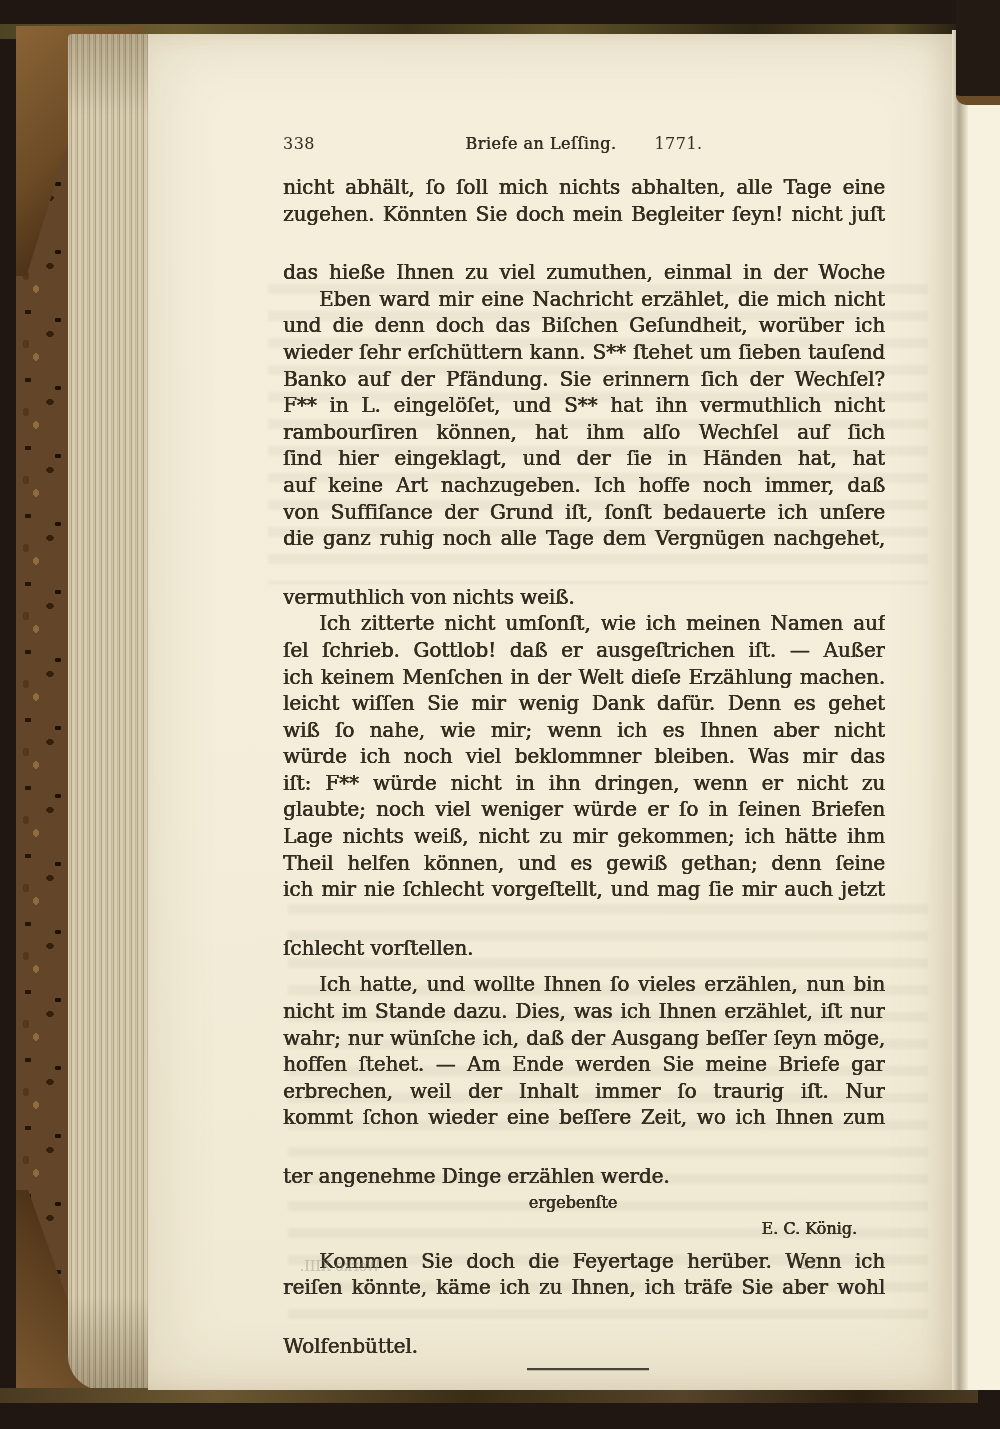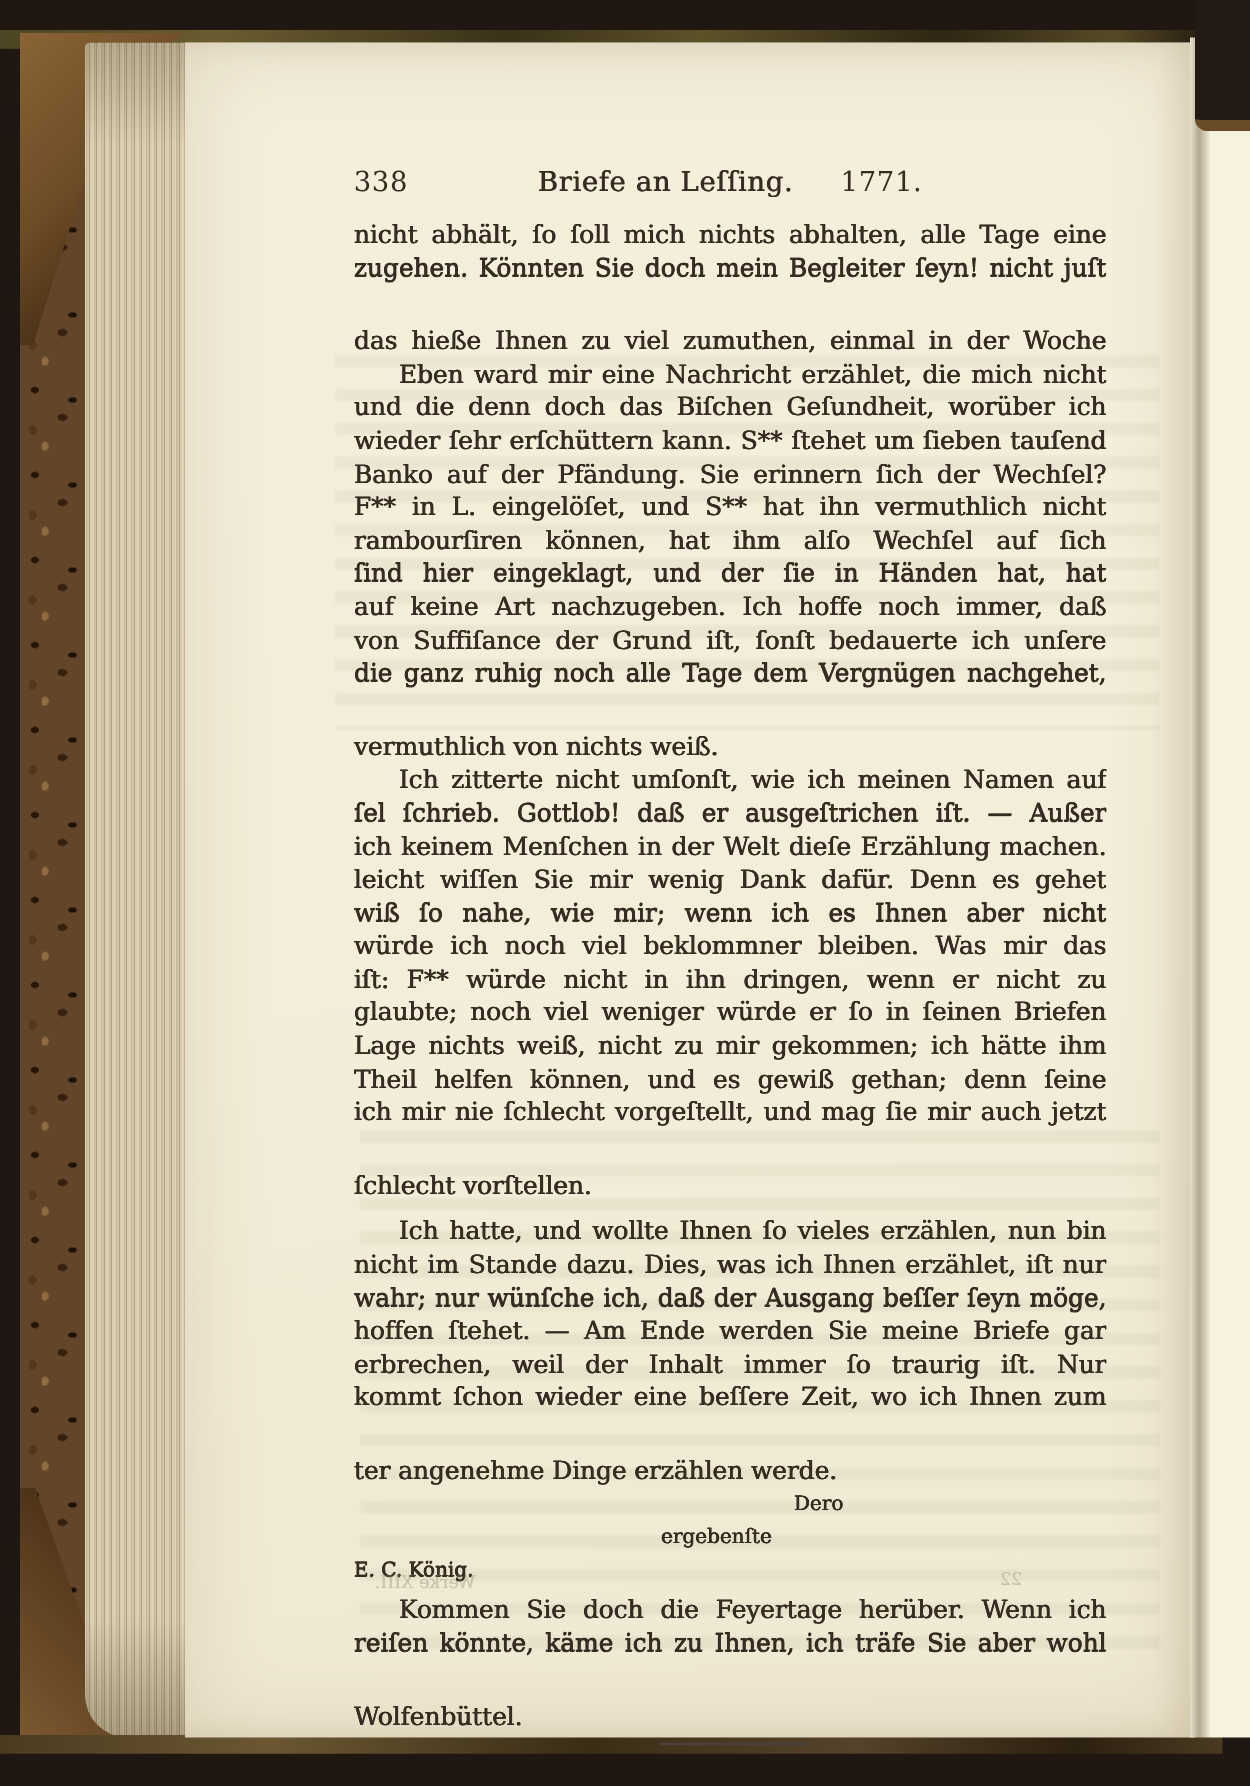--- a/index.html
+++ b/index.html
@@ -72,21 +72,21 @@
     border-bottom-left-radius:10px;
   }
 
   
   .text-block{
     position:absolute;left:135px;top:100px;width:602px;
     color:#362c21;
   }
   .running-header{
     position:relative;height:22px;margin-bottom:18px;
-    font-size:22px;letter-spacing:.5px;
+    font-size:16px;letter-spacing:.5px;
     display:flex;
   }
   .pagenum{position:absolute;left:0;top:0;}
   .header-center{margin:0 auto;display:flex;gap:38px;text-align:center;}
   .running-title{text-shadow:.45px 0 0 currentColor;}
 
   .line{
     height:26.6px;line-height:26.6px;overflow:hidden;
     font-size:20px;letter-spacing:-.1px;
     text-align:justify;text-align-last:justify;
@@ -96,21 +96,21 @@
   .line.last{text-align-last:left;margin-top:32px;}
   .para.indent .line.first{text-indent:36px;}
   .para.gap-before{margin-top:10px;}
 
   .closing div{
     height:26.6px;line-height:26.6px;font-size:16px;
     text-shadow:.45px 0 0 currentColor,0 .3px 0 currentColor;
   }
   .closing .dero{padding-left:352px;}
   .closing .valediction{text-align:center;padding-right:22px;}
-  .closing .signature{text-align:left;padding-right:28px;}
+  .closing .signature{text-align:right;padding-right:28px;}
 
   #paras-post{margin-top:5px;}
 
   .separator{
     width:122px;height:2px;margin:8px 0 0 244px;
     background:#4a4238;
     box-shadow:0 .5px 0 rgba(74,66,56,.5);
   }
 
   
@@ -194,21 +194,20 @@
             <div class="line">nicht im Stande dazu. Dies, was ich Ihnen erzählet, iſt nur zu</div>
             <div class="line">wahr; nur wünſche ich, daß der Ausgang beſſer ſeyn möge, als zu</div>
             <div class="line">hoffen ſtehet. — Am Ende werden Sie meine Briefe gar nicht mehr</div>
             <div class="line">erbrechen, weil der Inhalt immer ſo traurig iſt. Nur Geduld! es</div>
             <div class="line">kommt ſchon wieder eine beſſere Zeit, wo ich Ihnen zum Erſatz lau=</div>
             <div class="line last">ter angenehme Dinge erzählen werde.</div>
           </div>
         </div>
 
       <div class="closing">
-        <div class="dero">Dero</div>
         <div class="valediction">ergebenſte</div>
         <div class="signature">E. C. König.</div>
       </div>
 
       <div id="paras-post">
           <div class="para indent">
             <div class="line first">Kommen Sie doch die Feyertage herüber. Wenn ich incognito</div>
             <div class="line">reiſen könnte, käme ich zu Ihnen, ich träfe Sie aber wohl nicht in</div>
             <div class="line last">Wolfenbüttel.</div>
           </div>

